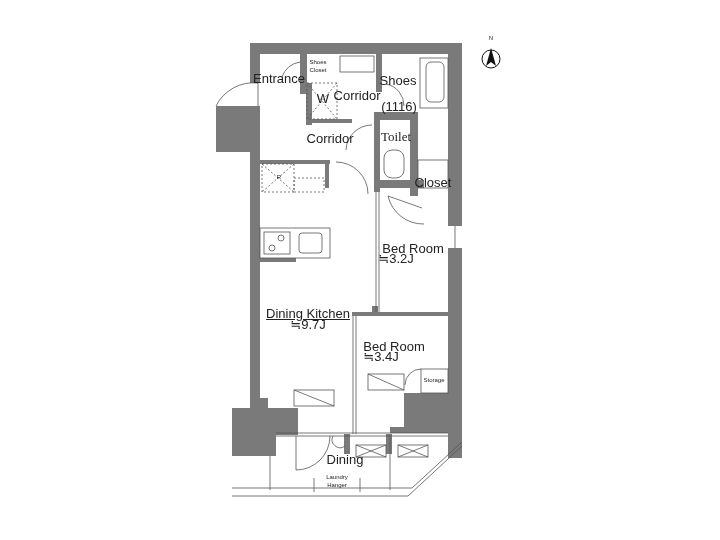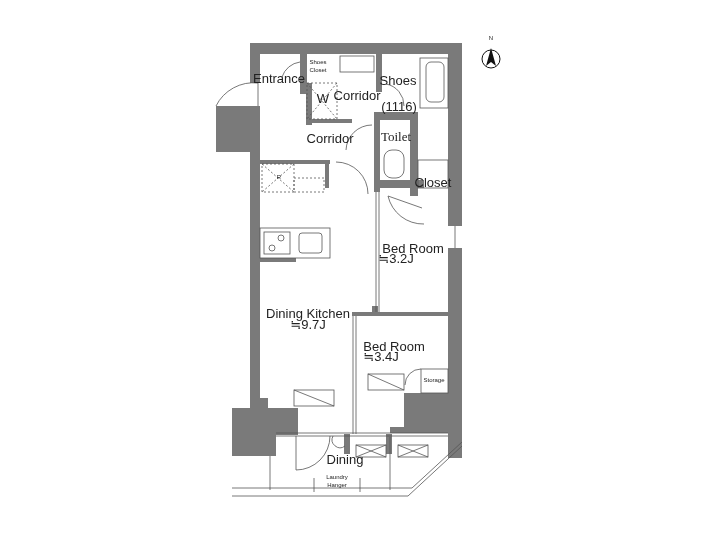--- a/index.html
+++ b/index.html
@@ -134,20 +134,20 @@
 <div class="lbl" style="left:357px;top:91px;">Corridor</div>
 <div class="lbl" style="left:323px;top:94px;">W</div>
 <div class="lbl" style="left:398px;top:76px;">Shoes</div>
 <div class="lbl" style="left:399px;top:85px;margin-top:17px;">(1116)</div>
 <div class="lbl" style="left:306px;top:134px;margin-left:24px;">Corridor</div>
 <div class="lbl" style="left:396px;top:132px;font-family:Liberation Serif, serif;">Toilet</div>
 <div class="lbl sm" style="left:279px;top:174px;">R</div>
 <div class="lbl" style="left:433px;top:178px;">Closet</div>
 <div class="lbl" style="left:413px;top:244px;">Bed Room</div>
 <div class="lbl" style="left:396px;top:254px;text-align:center;">≒3.2J</div>
-<div class="lbl" style="left:308px;top:309px;">Dining Kitchen</div>
+<div class="lbl" style="left:308px;top:309px;text-decoration:underline;">Dining Kitchen</div>
 <div class="lbl" style="left:308px;top:320px;">≒9.7J</div>
 <div class="lbl" style="left:394px;top:342px;">Bed Room</div>
 <div class="lbl" style="left:381px;top:352px;">≒3.4J</div>
 <div class="lbl sm" style="left:434px;top:377px;">Storage</div>
 <div class="lbl" style="left:345px;top:455px;">Dining</div>
 <div class="lbl sm" style="left:337px;top:474px;">Laundry</div>
 <div class="lbl sm" style="left:337px;top:482px;">Hanger</div>
 
 </body></html>

